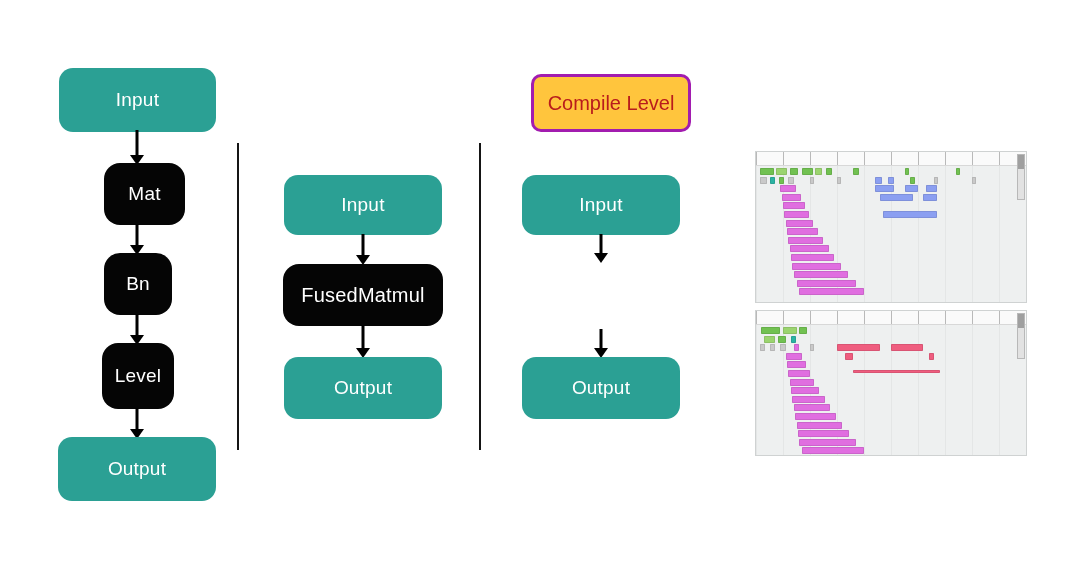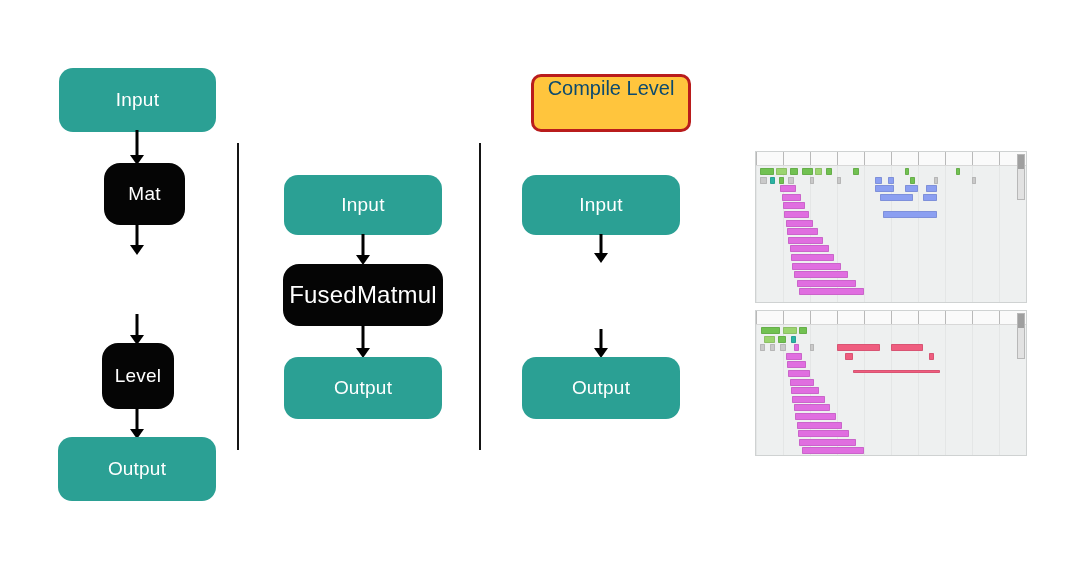--- a/index.html
+++ b/index.html
@@ -7,23 +7,23 @@
     position:relative;width:1080px;height:579px;background:#ffffff;
     font-family:"Liberation Sans", sans-serif;overflow:hidden;
   }
   .node{
     position:absolute;display:flex;align-items:center;justify-content:center;
     color:#ffffff;font-size:19px;letter-spacing:.2px;
   }
   .node.io{background:#2BA094;border-radius:14px;}
   .node.op{background:#050505;border-radius:16px;}
   .badge{
-    position:absolute;display:flex;justify-content:center;
-    background:#FFC53D;border:3px solid #b91c1c;border-radius:10px;
-    color:#0c4a6e;font-size:20px;
+    position:absolute;display:flex;align-items:center;justify-content:center;
+    background:#FFC53D;border:3px solid #a21caf;border-radius:10px;
+    color:#b91c1c;font-size:20px;
   }
   .divider{position:absolute;width:2px;background:#151515;}
   .arrow{position:absolute;width:16px;}
   .arrow .arrow-line{
     position:absolute;left:50%;transform:translateX(-50%);
     top:0;bottom:7px;width:3px;background:#000;
   }
   .arrow .arrow-head{
     position:absolute;bottom:0;left:50%;transform:translateX(-50%);
     width:0;height:0;border-left:7px solid transparent;
@@ -64,20 +64,23 @@
     <div class="arrow-line"></div>
     <div class="arrow-head"></div>
   </div>
   <div class="node op" style="left:104px;top:163px;width:81px;height:62px;">
     <span>Mat</span>
   </div>
   <div class="arrow" style="left:129px;top:224px;height:31px;">
     <div class="arrow-line"></div>
     <div class="arrow-head"></div>
   </div>
+  <div class="node op" style="left:104px;top:253px;width:68px;height:62px;">
+    <span>Bn</span>
+  </div>
   <div class="arrow" style="left:129px;top:314px;height:31px;">
     <div class="arrow-line"></div>
     <div class="arrow-head"></div>
   </div>
   <div class="node op" style="left:102px;top:343px;width:72px;height:66px;">
     <span>Level</span>
   </div>
   <div class="arrow" style="left:129px;top:408px;height:31px;">
     <div class="arrow-line"></div>
     <div class="arrow-head"></div>
@@ -88,21 +91,21 @@
 
   <div class="divider" style="left:237px;top:143px;height:307px;"></div>
 
   <div class="node io" style="left:284px;top:175px;width:158px;height:60px;">
     <span>Input</span>
   </div>
   <div class="arrow" style="left:355px;top:234px;height:31px;">
     <div class="arrow-line"></div>
     <div class="arrow-head"></div>
   </div>
-  <div class="node op" style="left:283px;top:264px;width:160px;height:62px;font-size:24px;">
+  <div class="node op" style="left:283px;top:264px;width:160px;height:62px;font-size:20px;">
     <span>FusedMatmul</span>
   </div>
   <div class="arrow" style="left:355px;top:325px;height:33px;">
     <div class="arrow-line"></div>
     <div class="arrow-head"></div>
   </div>
   <div class="node io" style="left:284px;top:357px;width:158px;height:62px;">
     <span>Output</span>
   </div>
 

